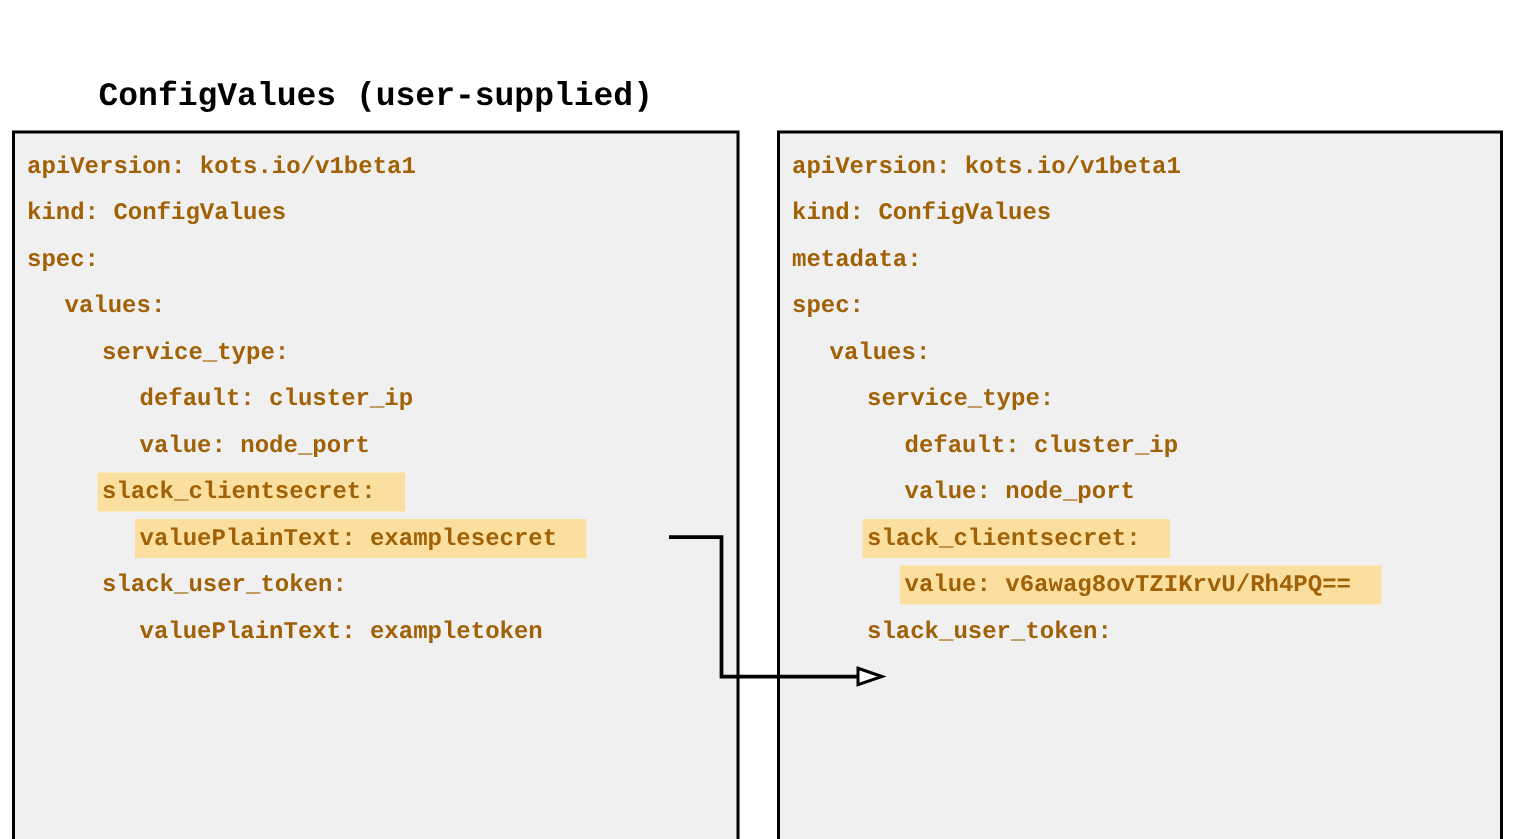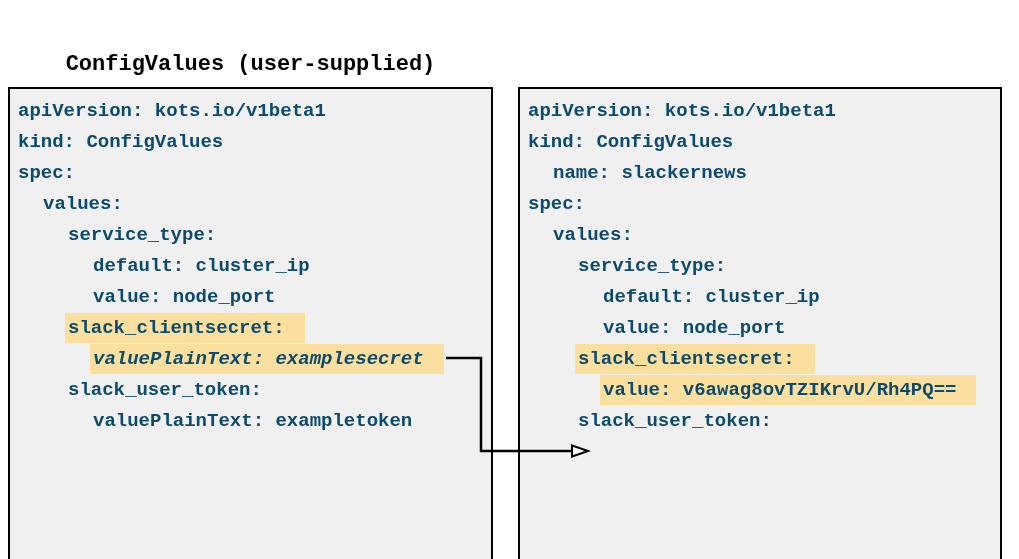--- a/index.html
+++ b/index.html
@@ -37,23 +37,23 @@
     border: 2px solid #000000;
   }
   .panel.left  { left: 8px;   width: 485px; }
   .panel.right { left: 518px; width: 484px; }
   .code {
     padding: 7px 4px 0 8px;
   }
   .code-line {
     height: 31px;
     line-height: 31px;
-    font-size: 19px;
+    font-size: 16px;
     font-weight: 700;
-    color: #0c4a6e;
+    color: #a16207;
     white-space: pre;
   }
   .hl {
     background: #fbdf9f;
     padding: 4px 20px 4px 3px;
     margin-left: -3px;
   }
   .arrow-overlay {
     position: absolute;
     left: 0;
@@ -74,31 +74,31 @@
   <div class="panel left" style="background: rgb(240, 240, 240); border-color: rgb(0, 0, 0);">
     <div class="code">
         <div class="code-line" style="padding-left: 0px;"><span>apiVersion: kots.io/v1beta1</span></div>
         <div class="code-line" style="padding-left: 0px;"><span>kind: ConfigValues</span></div>
         <div class="code-line" style="padding-left: 0px;"><span>spec:</span></div>
         <div class="code-line" style="padding-left: 25px;"><span>values:</span></div>
         <div class="code-line" style="padding-left: 50px;"><span>service_type:</span></div>
         <div class="code-line" style="padding-left: 75px;"><span>default: cluster_ip</span></div>
         <div class="code-line" style="padding-left: 75px;"><span>value: node_port</span></div>
         <div class="code-line" style="padding-left: 50px;"><span class="hl" style="background: rgb(251, 223, 159);">slack_clientsecret:</span></div>
-        <div class="code-line" style="padding-left: 75px; font-style: italic;"><span class="hl" style="background: rgb(251, 223, 159);">valuePlainText: examplesecret</span></div>
+        <div class="code-line" style="padding-left: 75px;"><span class="hl" style="background: rgb(251, 223, 159);">valuePlainText: examplesecret</span></div>
         <div class="code-line" style="padding-left: 50px;"><span>slack_user_token:</span></div>
         <div class="code-line" style="padding-left: 75px;"><span>valuePlainText: exampletoken</span></div>
       </div>
   </div>
 
   <div class="panel right" style="background: rgb(240, 240, 240); border-color: rgb(0, 0, 0);">
     <div class="code">
         <div class="code-line" style="padding-left: 0px;"><span>apiVersion: kots.io/v1beta1</span></div>
         <div class="code-line" style="padding-left: 0px;"><span>kind: ConfigValues</span></div>
-        <div class="code-line" style="padding-left: 25px;"><span>name: slackernews</span></div>
+        <div class="code-line" style="padding-left: 0px;"><span>metadata:</span></div>
         <div class="code-line" style="padding-left: 0px;"><span>spec:</span></div>
         <div class="code-line" style="padding-left: 25px;"><span>values:</span></div>
         <div class="code-line" style="padding-left: 50px;"><span>service_type:</span></div>
         <div class="code-line" style="padding-left: 75px;"><span>default: cluster_ip</span></div>
         <div class="code-line" style="padding-left: 75px;"><span>value: node_port</span></div>
         <div class="code-line" style="padding-left: 50px;"><span class="hl" style="background: rgb(251, 223, 159);">slack_clientsecret:</span></div>
         <div class="code-line" style="padding-left: 75px;"><span class="hl" style="background: rgb(251, 223, 159);">value: v6awag8ovTZIKrvU/Rh4PQ==</span></div>
         <div class="code-line" style="padding-left: 50px;"><span>slack_user_token:</span></div>
       </div>
   </div>

